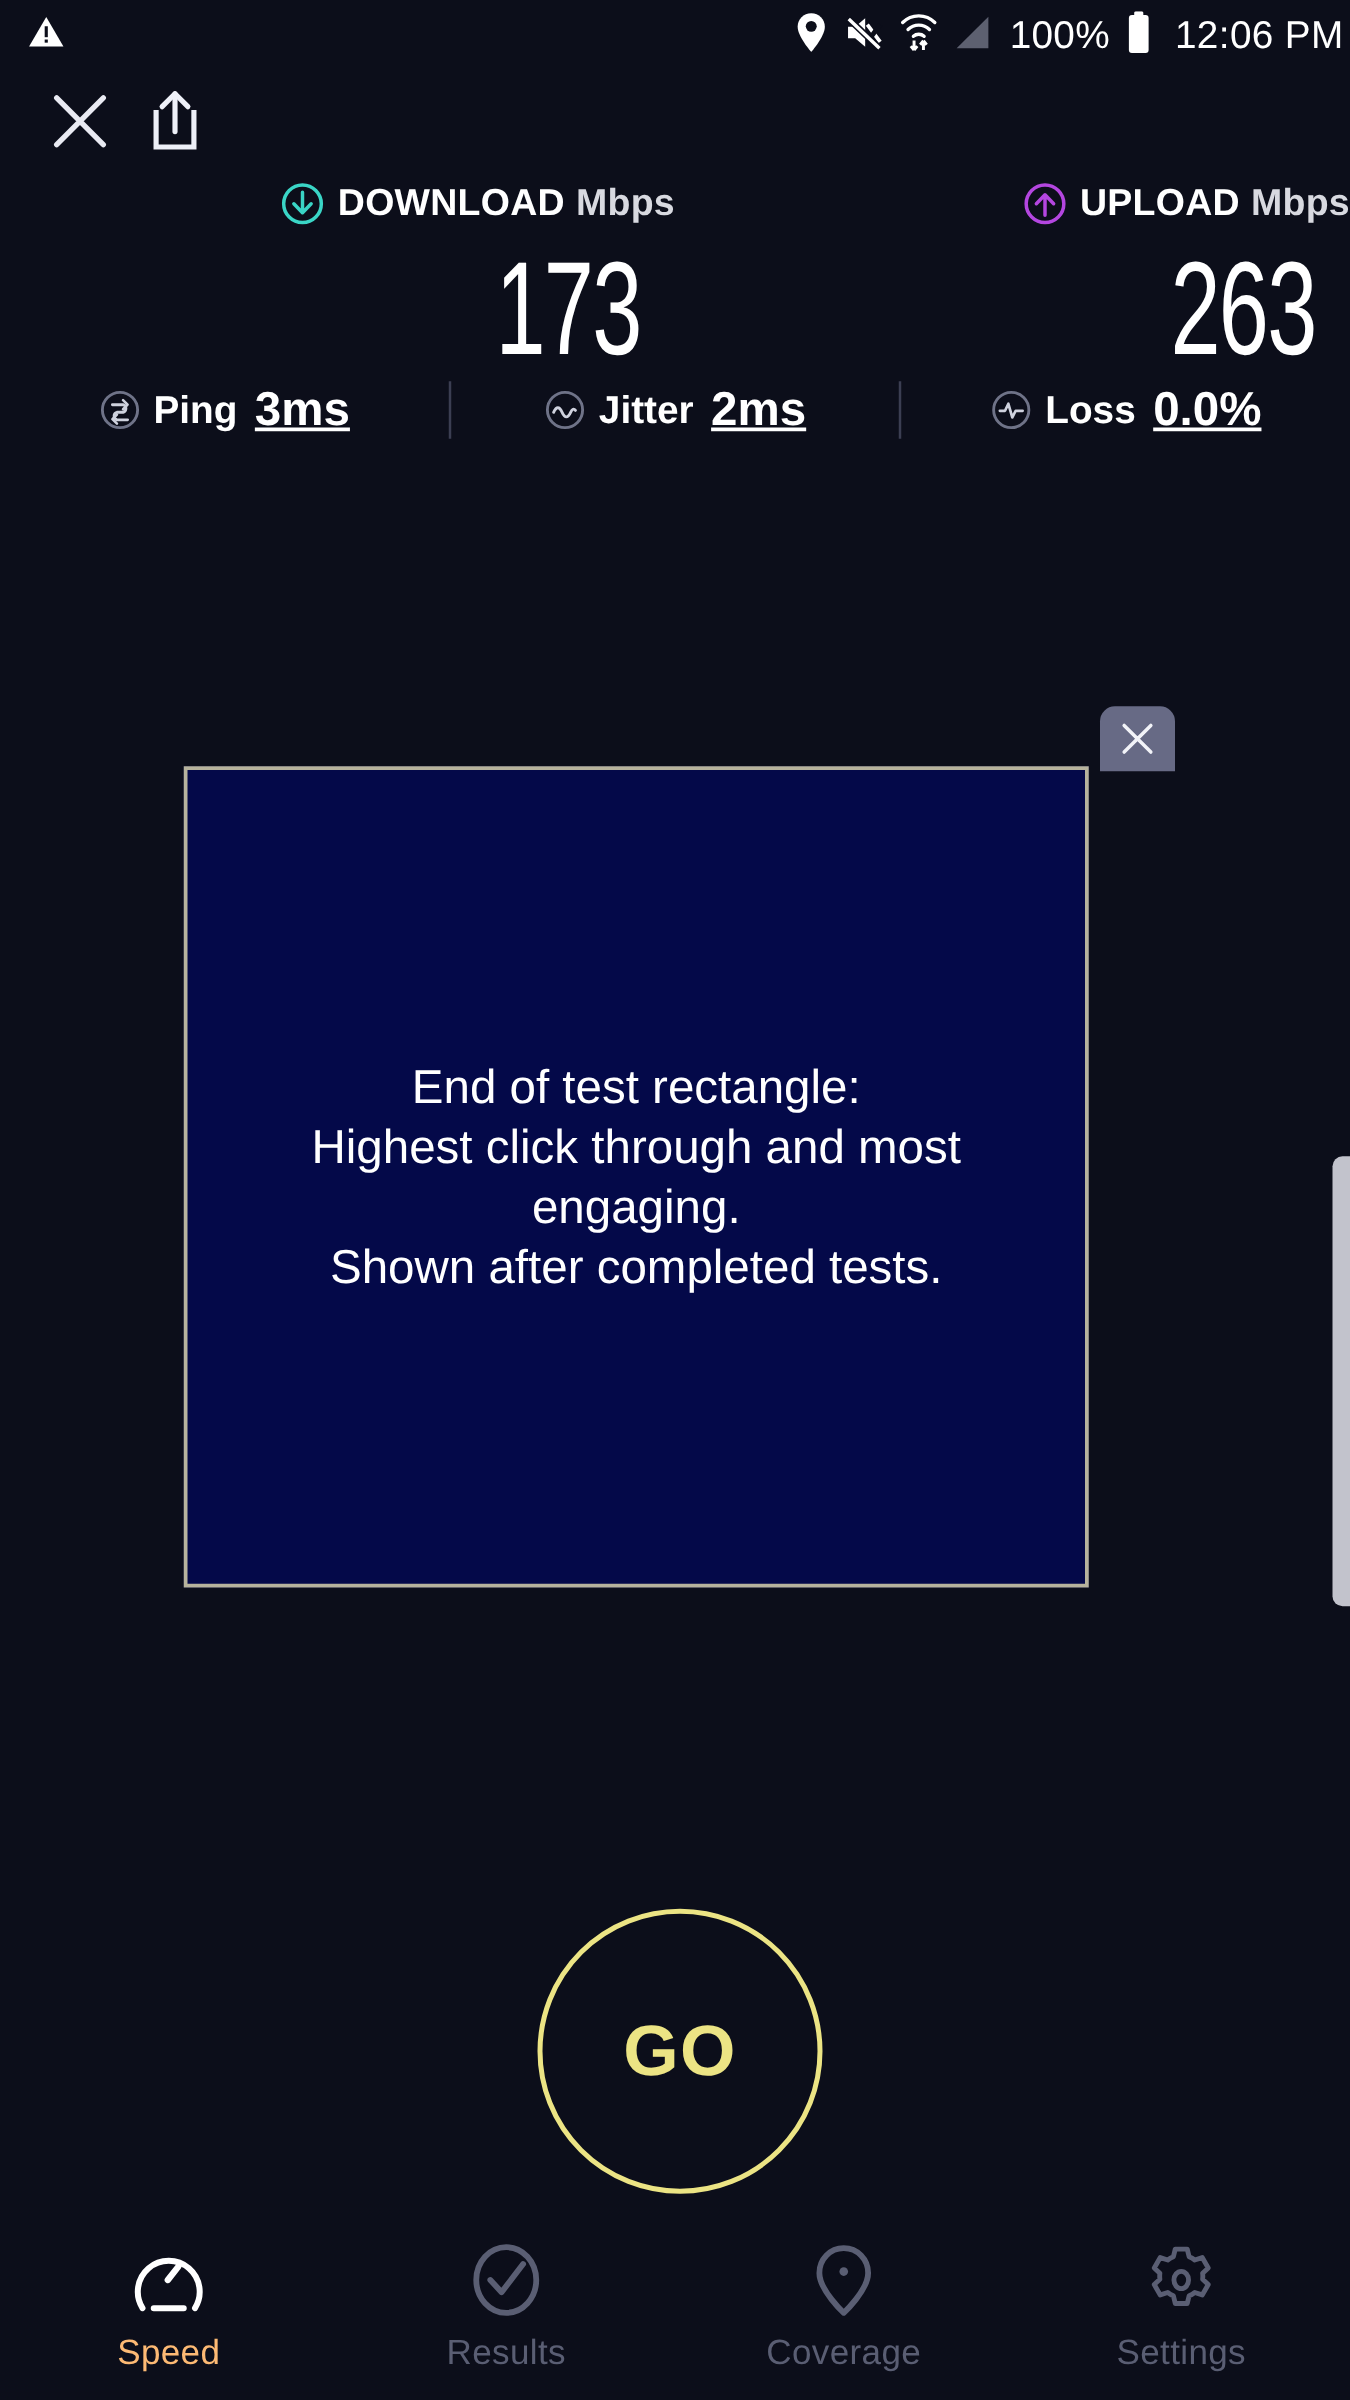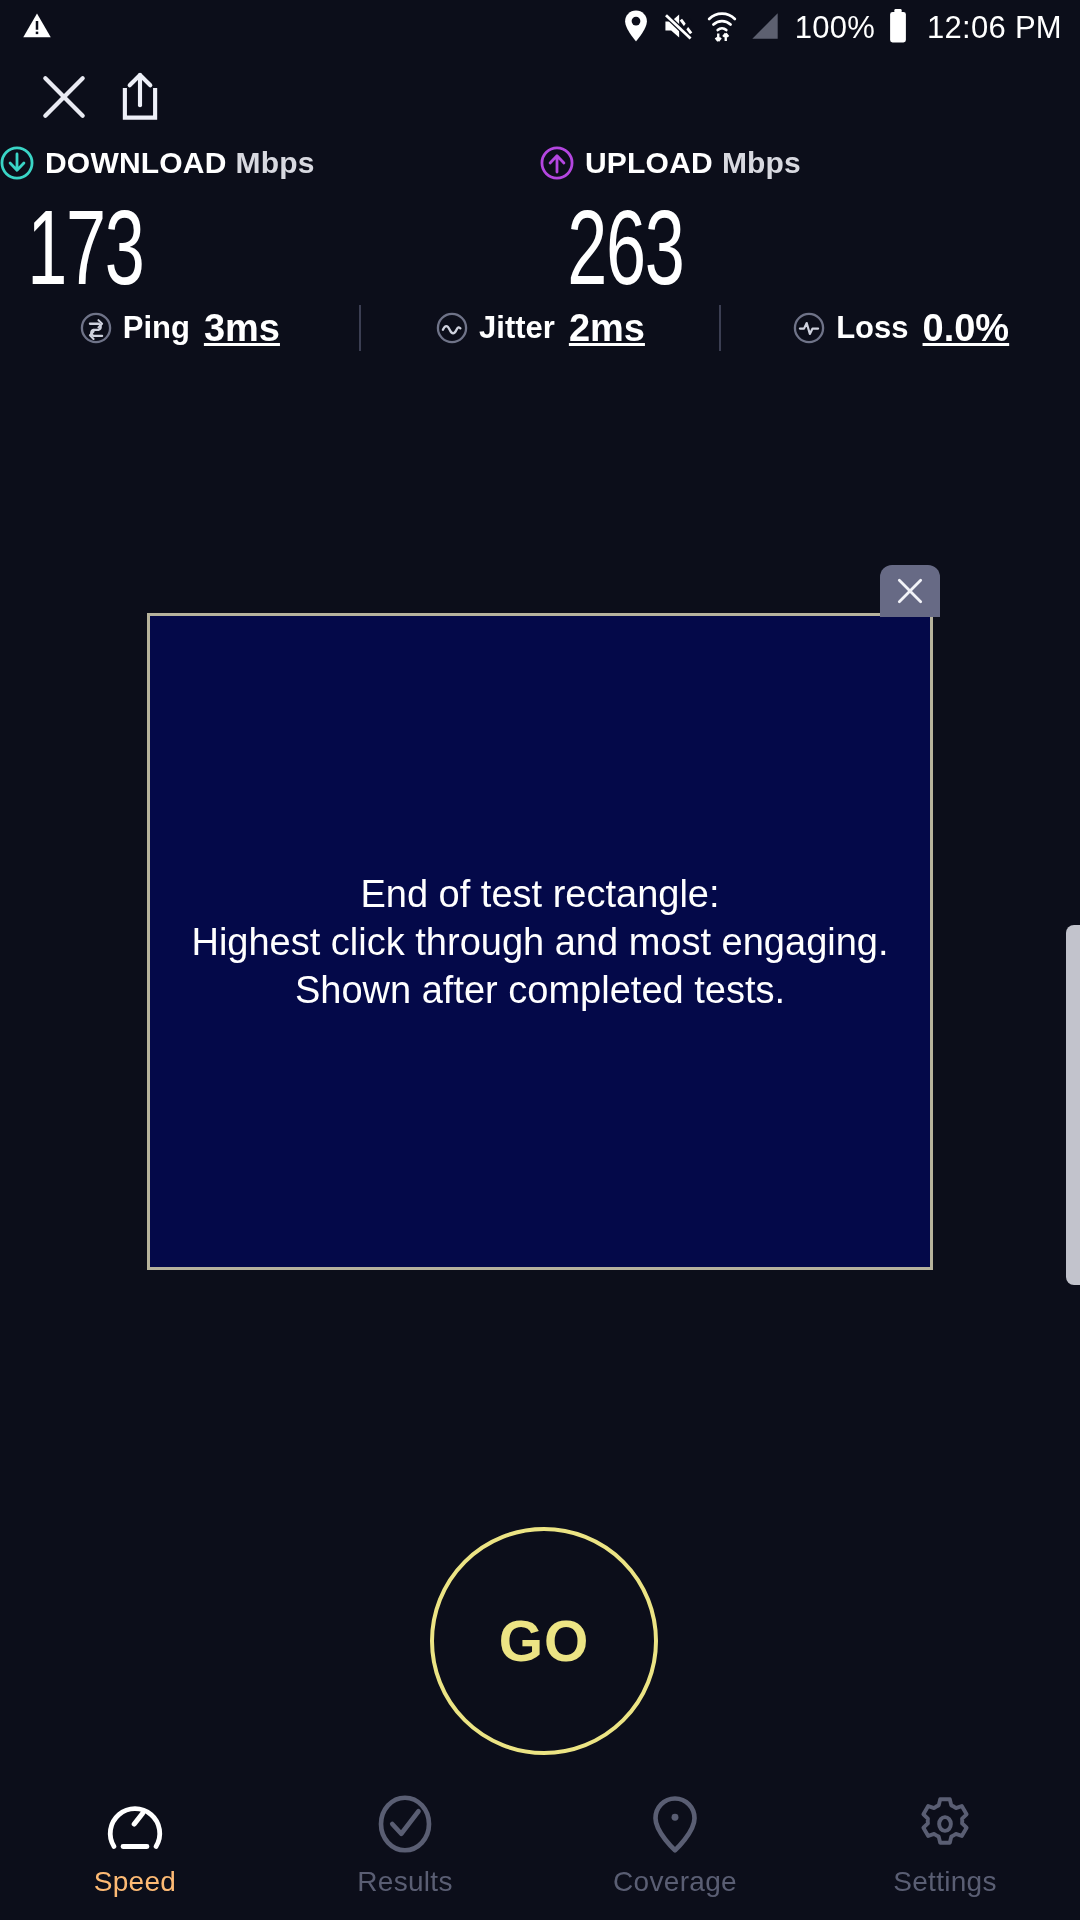--- a/index.html
+++ b/index.html
@@ -18,21 +18,21 @@
   }
 
   
   #status-bar {
     position: absolute;
     left: 0; top: 0;
     width: 1080px; height: 56px;
     display: flex;
     align-items: center;
     box-sizing: border-box;
-    padding: 0 18px 0 22px;
+    padding: 0 5px 0 22px;
   }
   #status-left {
     display: flex;
     align-items: center;
     gap: 10px;
   }
   #status-spacer { flex: 1 1 auto; }
   #status-right {
     display: flex;
     align-items: center;
@@ -94,21 +94,21 @@
     width: 1080px;
   }
   #speed-row {
     display: flex;
     width: 1080px;
   }
   .speed-col {
     width: 50%;
     display: flex;
     flex-direction: column;
-    align-items: flex-start;
+    align-items: flex-end;
   }
   .speed-head {
     display: flex;
     align-items: center;
     gap: 11px;
     height: 42px;
   }
   .speed-label {
     font-size: 30px;
     font-weight: bold;
@@ -167,21 +167,21 @@
     width: 2px;
     height: 46px;
     background: #3b3e52;
     flex: 0 0 auto;
   }
 
   
   #ad-container {
     position: absolute;
     left: 147px; top: 613px;
-    width: 786px; height: 657px;
+    width: 724px; height: 657px;
     box-sizing: border-box;
     background: #040949;
     border: 3px solid #b7b39d;
     display: flex;
     align-items: center;
     justify-content: center;
     cursor: pointer;
   }
   #ad-text {
     font-size: 38px;

